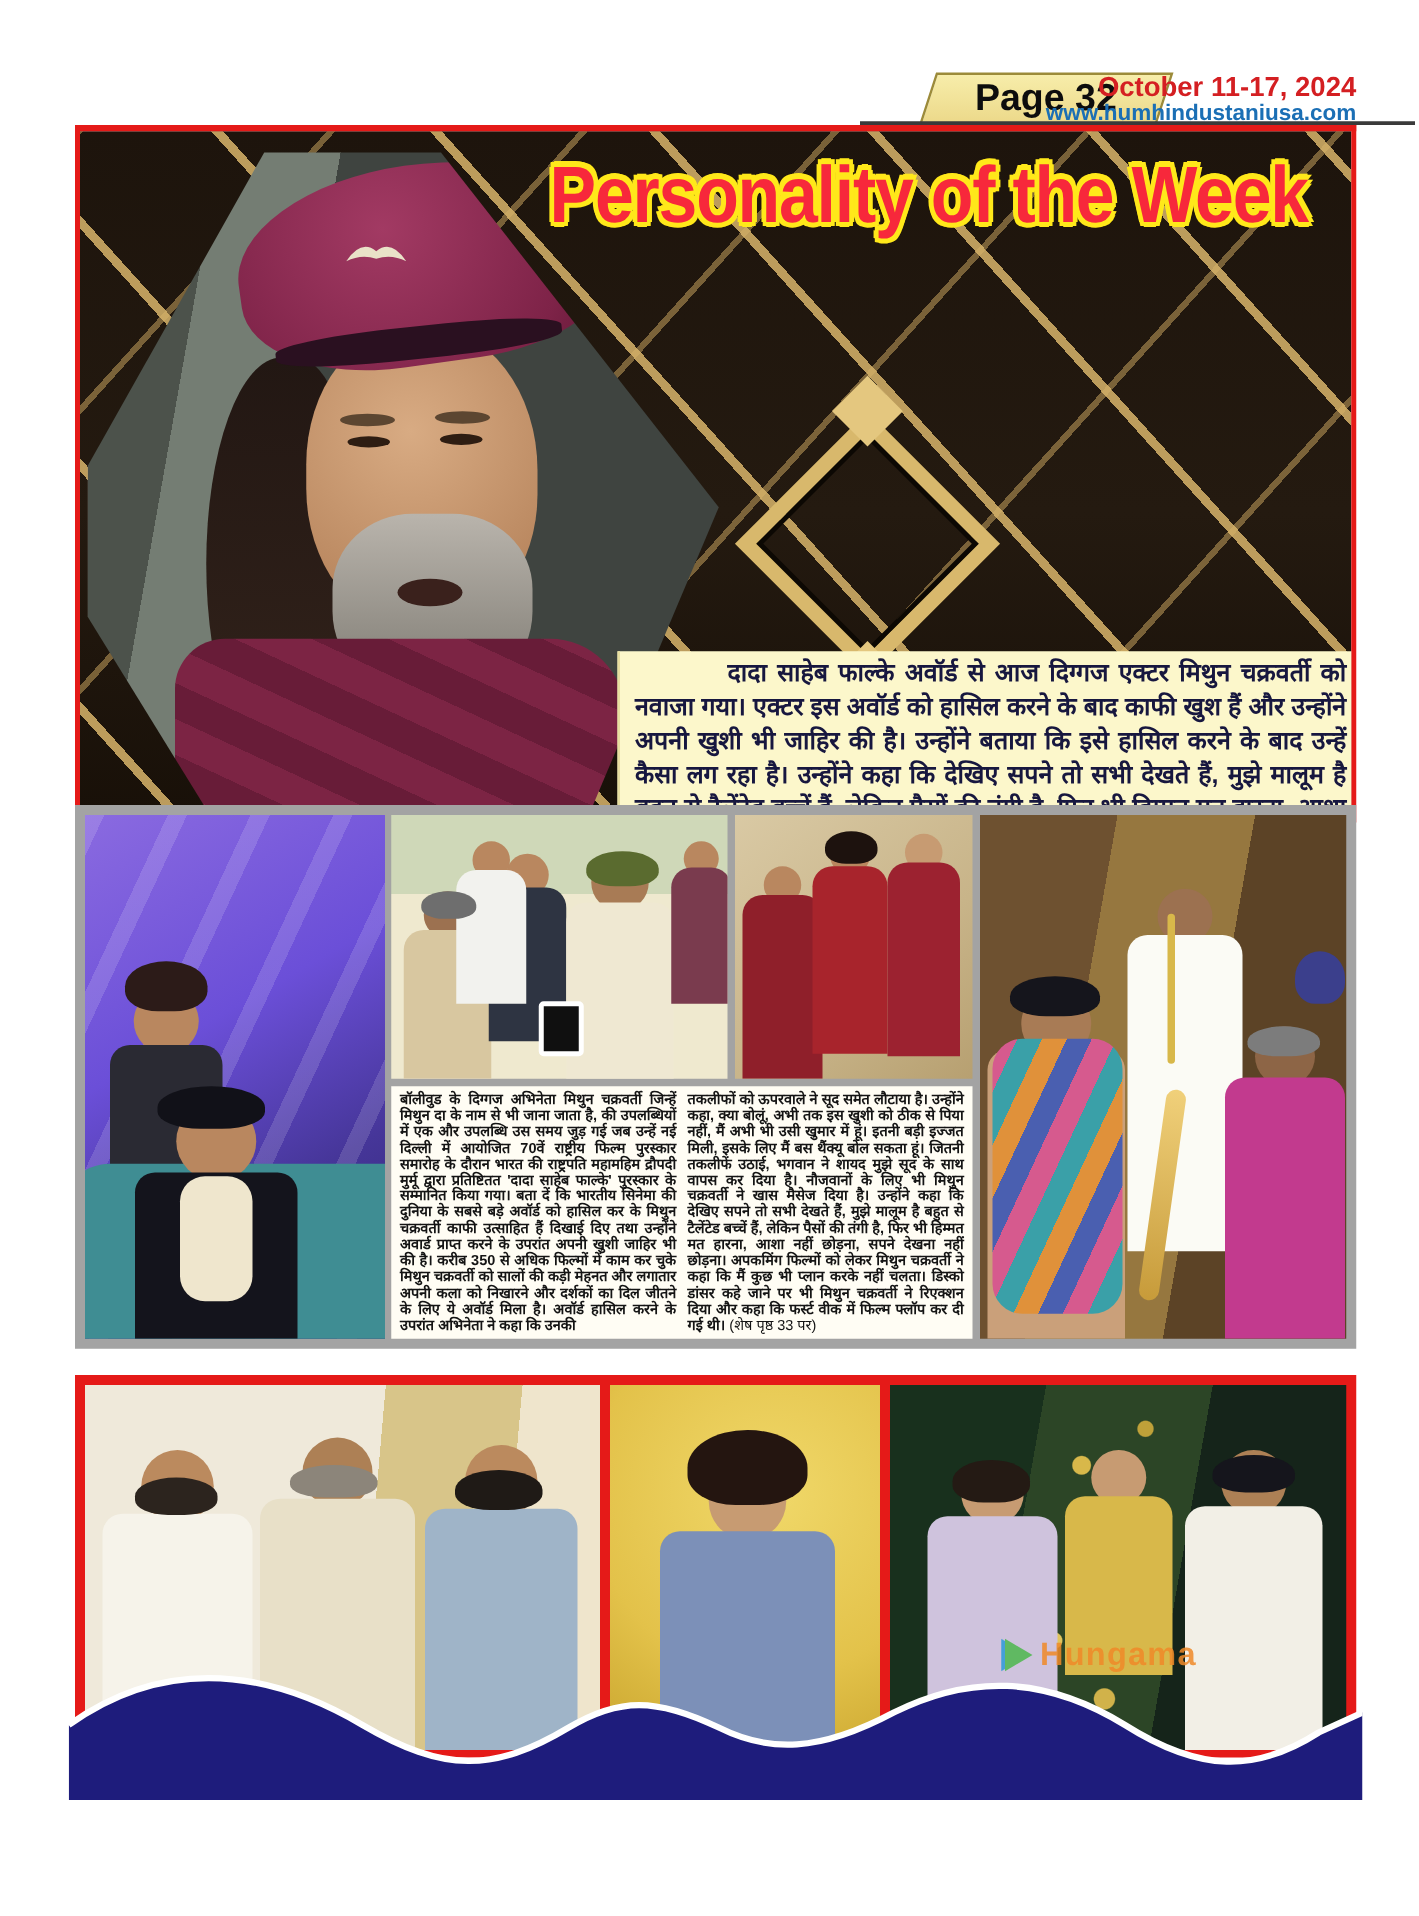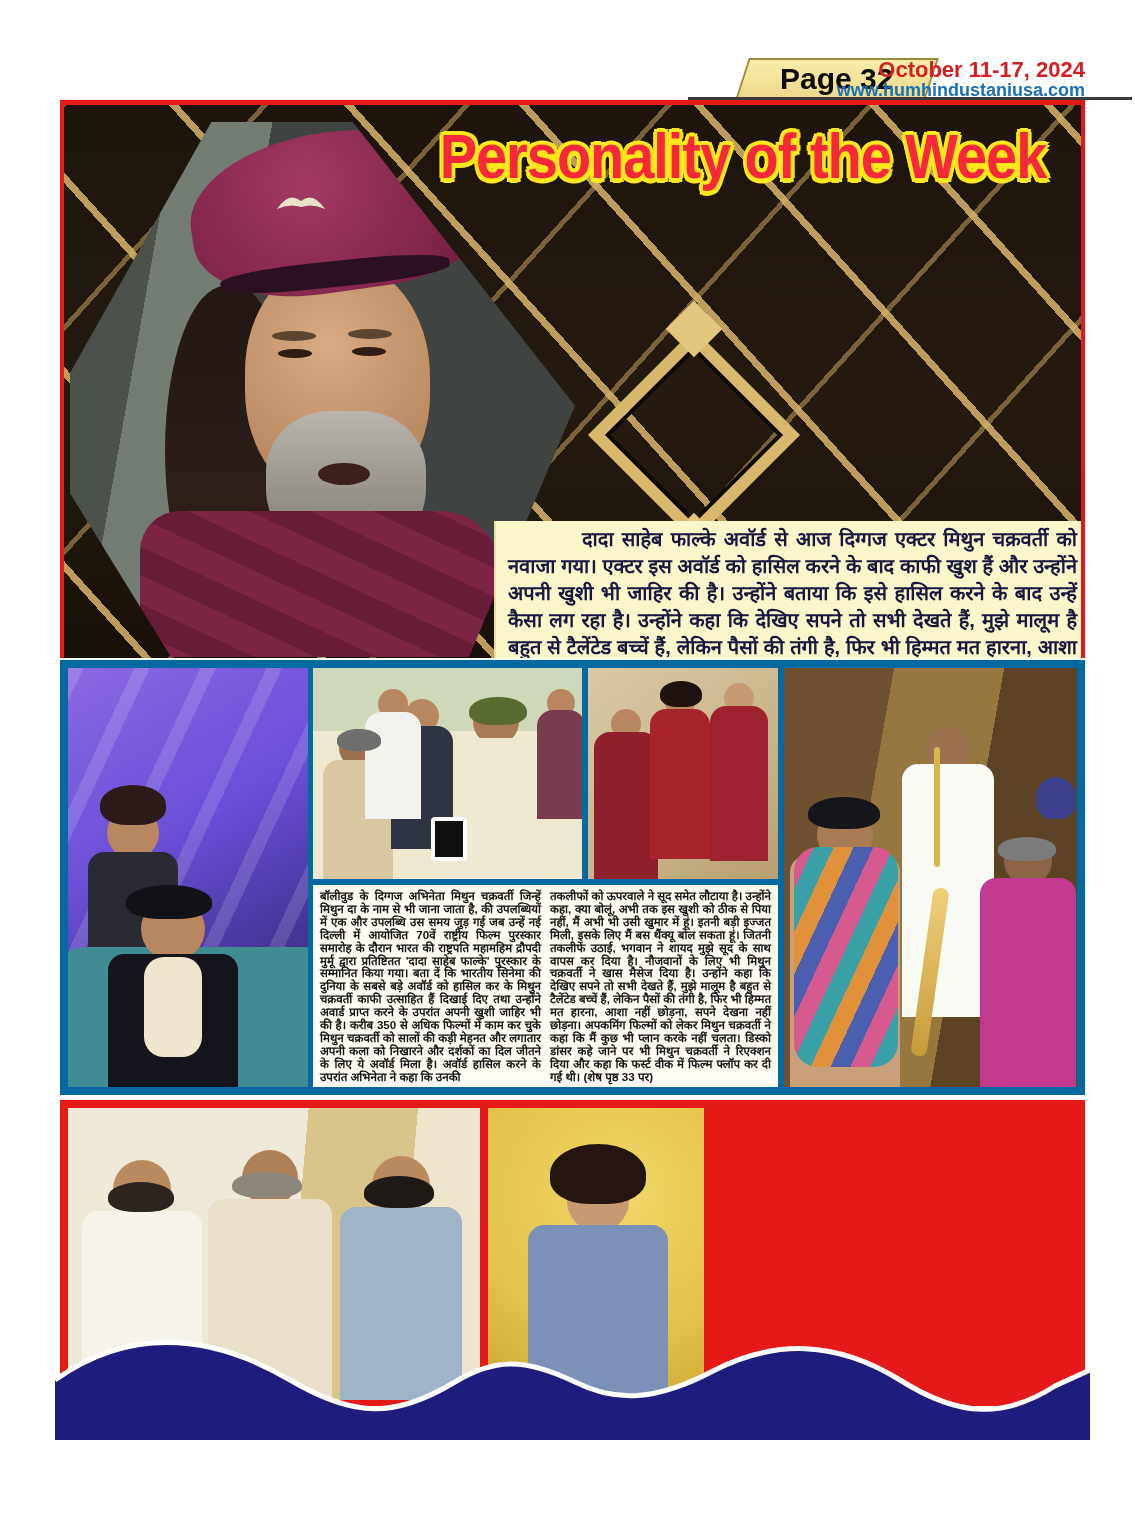--- a/index.html
+++ b/index.html
@@ -79,42 +79,42 @@
     transform:scale(.95,1.1);white-space:nowrap;}
   .hl-sub4{color:#ffe400;font-size:49px;font-weight:800;line-height:1.0;margin-top:8px;
     transform:scale(.95,1.1);white-space:nowrap;}
 
   .intro-box{position:absolute;left:430px;top:416px;width:595px;height:142px;background:#fcf7cb;
     padding:5px 12px 4px 12px;border-left:2px solid #e8dfa0;}
   .intro-box p{margin:0;color:#17173f;font-size:20px;line-height:27px;font-weight:700;
     text-align:justify;text-indent:74px;}
 
   
-  .mid{position:absolute;left:60px;top:660px;width:1025px;height:435px;background:#0369a1;}
+  .mid{position:absolute;left:60px;top:644px;width:1025px;height:435px;background:#a3a3a3;}
   .ph{position:absolute;overflow:hidden;}
   .ph-stage{left:8px;top:8px;width:240px;height:419px;
     background:
       repeating-linear-gradient(115deg, rgba(255,255,255,.14) 0 14px, transparent 14px 60px),
       linear-gradient(150deg,#8a6ae0 0%,#6b4fd8 40%,#463699 70%,#2c2470 100%);}
   .ph-stage .sofa{position:absolute;left:-20px;bottom:-10px;width:300px;height:150px;border-radius:40px 40px 0 0;
     background:#3f8d93;}
   .ph-ceremony{left:253px;top:8px;width:269px;height:211px;
     background:linear-gradient(#cfd8b8 0 30%,#efe9cf 30% 100%);}
   .ph-costumes{left:528px;top:8px;width:190px;height:211px;
     background:linear-gradient(140deg,#d9c9a4,#c8b489 60%,#b7a071);}
   .ph-award{left:724px;top:8px;width:293px;height:419px;
     background:linear-gradient(100deg,#6e5130 0 30%,#96773f 30% 60%,#5c4326 60% 100%);}
   .ph-award .trophy{position:absolute;left:138px;bottom:30px;width:16px;height:170px;border-radius:8px;
     transform:rotate(8deg);background:linear-gradient(#f0d07a,#c79b3a);}
   .article{position:absolute;left:253px;top:225px;width:465px;height:202px;background:#fffdf4;
     display:flex;gap:9px;padding:5px 7px;}
   .article .col{width:222px;color:#141414;font-size:11.6px;line-height:12.9px;font-weight:700;
     text-align:justify;}
   .article .col p{margin:0;}
-  .article .cont{font-weight:700;}
+  .article .cont{font-weight:400;}
 
   
   .bottom{position:absolute;left:60px;top:1100px;width:1025px;height:306px;background:#e51a18;}
   .ph-trio{left:8px;top:8px;width:412px;height:292px;
     background:linear-gradient(95deg,#efe9da 0 55%,#d8c589 55% 80%,#efe5cc 80% 100%);}
   .ph-retro{left:428px;top:8px;width:216px;height:292px;
     background:radial-gradient(circle at 60% 30%,#f0d869,#e3c24a 60%,#c9a52e);}
   .ph-event{left:652px;top:8px;width:365px;height:292px;
     background:
       radial-gradient(circle at 42% 22%, #d8b84a 0 7px, transparent 8px),
@@ -246,20 +246,31 @@
       <span class="cap" style="left:164px;bottom:202px;width:70px;height:26px;background:#8c857a;"></span>
       <div class="fig" style="left:272px;bottom:0;width:122px;height:244px;--hd:58px;--skin:#bb8a5e;--cloth:#9fb4c8;"></div>
       <span class="cap" style="left:296px;bottom:192px;width:70px;height:32px;background:#1f1a16;"></span>
     </div>
 
     <div class="ph ph-retro">
       <div class="fig" style="left:40px;bottom:0;width:140px;height:230px;--hd:62px;--skin:#c79b72;--cloth:#7c90b8;"></div>
       <span class="cap" style="left:62px;bottom:196px;width:96px;height:60px;background:#241510;"></span>
     </div>
 
+    <div class="ph ph-event">
+      <div class="fig" style="left:30px;bottom:0;width:104px;height:230px;--hd:50px;--skin:#c79b72;--cloth:#cfc3dd;"></div>
+      <span class="cap" style="left:50px;bottom:198px;width:62px;height:34px;background:#241a14;"></span>
+      <div class="fig" style="left:140px;bottom:60px;width:86px;height:180px;--hd:44px;--skin:#c79b72;--cloth:#d8b84a;"></div>
+      <div class="fig" style="left:236px;bottom:0;width:110px;height:240px;--hd:52px;--skin:#ad8055;--cloth:#f2efe6;"></div>
+      <span class="cap" style="left:258px;bottom:206px;width:66px;height:30px;background:#15151c;"></span>
+      <div class="watermark">
+        <span class="tri"></span>
+        <span class="wm-text">Hungama</span>
+      </div>
+    </div>
   </div>
 
   <svg class="wave" viewBox="0 0 1035 172" preserveAspectRatio="none">
     <path d="M0,172 L0,112 C70,62 150,62 235,112 C300,150 340,150 400,114 C440,90 470,90 520,114 C560,134 600,134 660,102 C720,72 780,72 845,112 C905,150 950,150 1000,118 L1035,102 L1035,172 Z" fill="#1e1c7c"></path>
     <path d="M0,112 C70,62 150,62 235,112 C300,150 340,150 400,114 C440,90 470,90 520,114 C560,134 600,134 660,102 C720,72 780,72 845,112 C905,150 950,150 1000,118 L1035,102" fill="none" stroke="#ffffff" stroke-width="5"></path>
   </svg>
 
 </div>
 
 </body></html>

